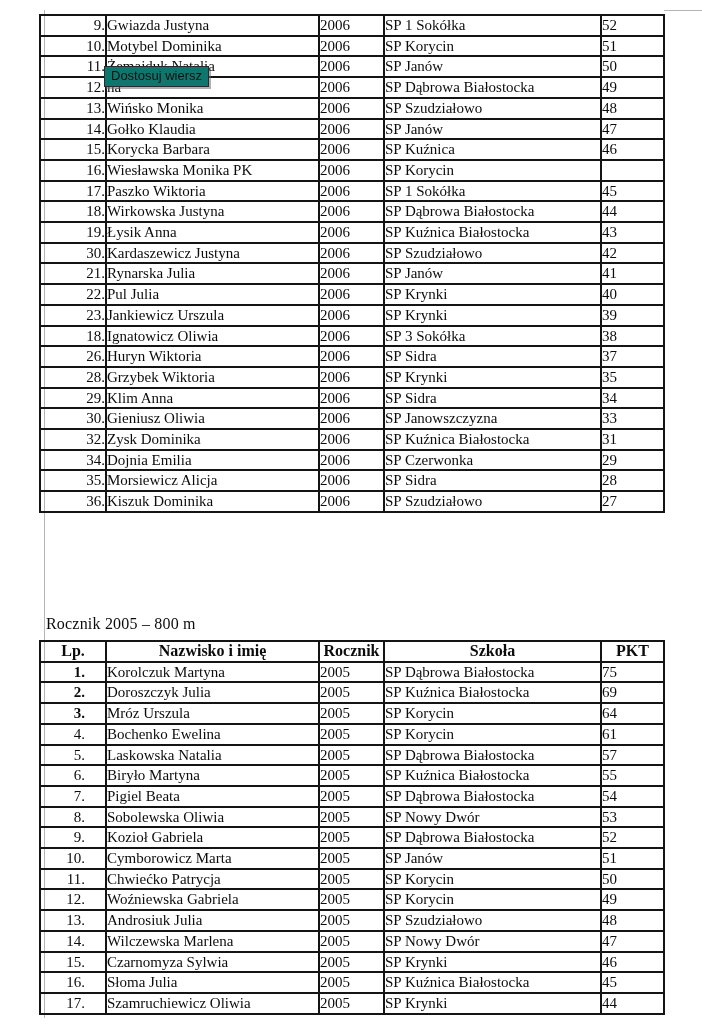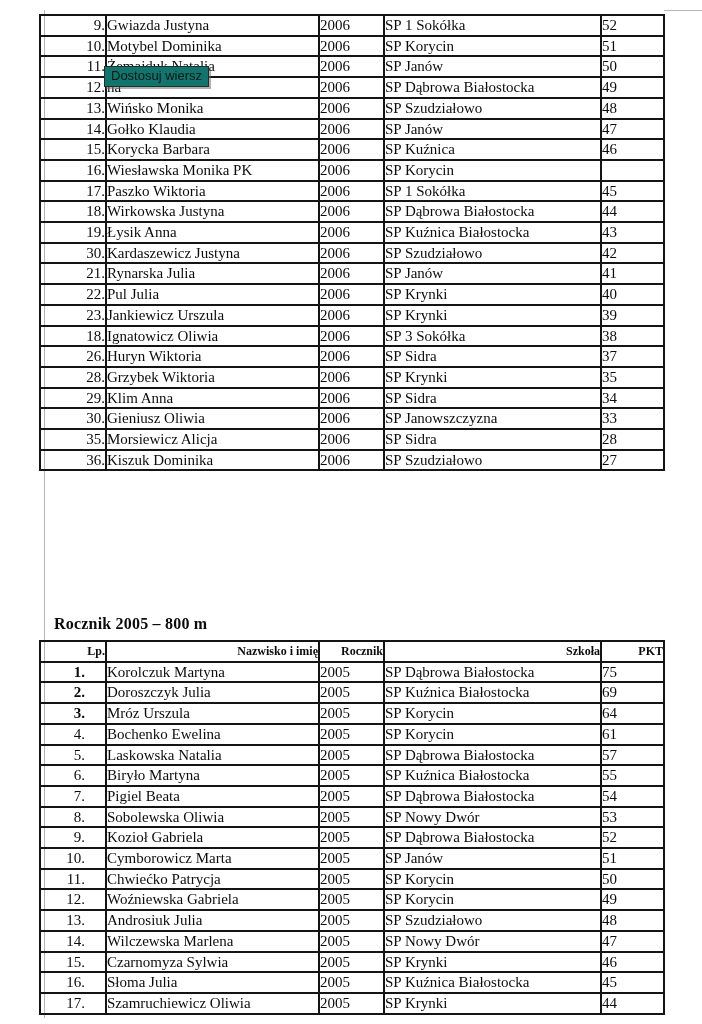--- a/index.html
+++ b/index.html
@@ -21,31 +21,31 @@
   col.c-name   { width:213px; }
   col.c-year   { width:65px; }
   col.c-school { width:217px; }
   col.c-pkt    { width:63px; }
 
   table.res td, table.res th {
     border:2px solid #141414; height:18.7px; padding:0; margin:0;
     font-size:15px; line-height:18.7px; vertical-align:middle;
     white-space:nowrap; overflow:hidden;
   }
-  table.res th { font-weight:bold; text-align:right; font-size:12px; }
+  table.res th { font-weight:bold; text-align:center; font-size:16px; }
   td.no     { text-align:right; padding-right:7px; }
   #t2 td.no { padding-right:20px; }
   td.bold   { font-weight:bold; }
   td.name, td.school { text-align:left; padding-left:9px; }
   td.year, td.pkt    { text-align:left; padding-left:9px; }
   td.partial { padding-left:104px; }
 
   .heading {
     position:absolute; left:46px; top:615px; z-index:2;
-    font-size:16px; font-weight:bold; letter-spacing:0.2px;margin-left:8px;
+    font-size:16px; font-weight:normal; letter-spacing:0.2px;
   }
 
   .tooltip {
     position:absolute; left:104px; top:66px; z-index:20;
     background:#0f766e; border:1px solid #2a2a2a;
     box-shadow:2px 2px 0 rgba(110,110,110,0.55);
     font-family:"Liberation Sans","DejaVu Sans",sans-serif;
     font-size:13px; line-height:16px; color:#111;
     padding:1px 6px 2px 6px; white-space:nowrap;
   }
@@ -199,20 +199,34 @@
           <td class="year">2006</td>
           <td class="school">SP Sidra</td>
           <td class="pkt">34</td>
         </tr>
         <tr>
           <td class="no">30.</td>
           <td class="name">Gieniusz Oliwia</td>
           <td class="year">2006</td>
           <td class="school">SP Janowszczyzna</td>
           <td class="pkt">33</td>
+        </tr>
+        <tr>
+          <td class="no">32.</td>
+          <td class="name">Zysk Dominika</td>
+          <td class="year">2006</td>
+          <td class="school">SP Kuźnica Białostocka</td>
+          <td class="pkt">31</td>
+        </tr>
+        <tr>
+          <td class="no">34.</td>
+          <td class="name">Dojnia Emilia</td>
+          <td class="year">2006</td>
+          <td class="school">SP Czerwonka</td>
+          <td class="pkt">29</td>
         </tr>
         <tr>
           <td class="no">35.</td>
           <td class="name">Morsiewicz Alicja</td>
           <td class="year">2006</td>
           <td class="school">SP Sidra</td>
           <td class="pkt">28</td>
         </tr>
         <tr>
           <td class="no">36.</td>

